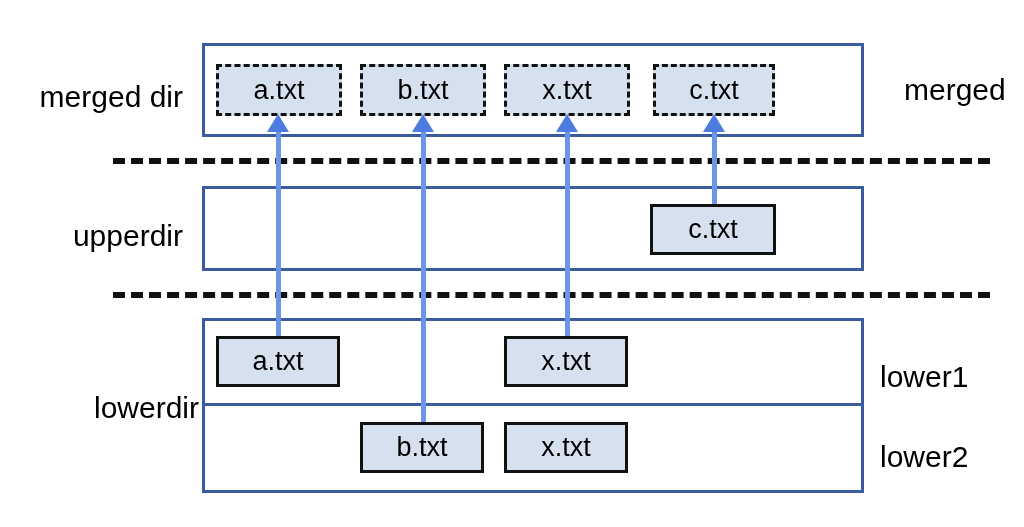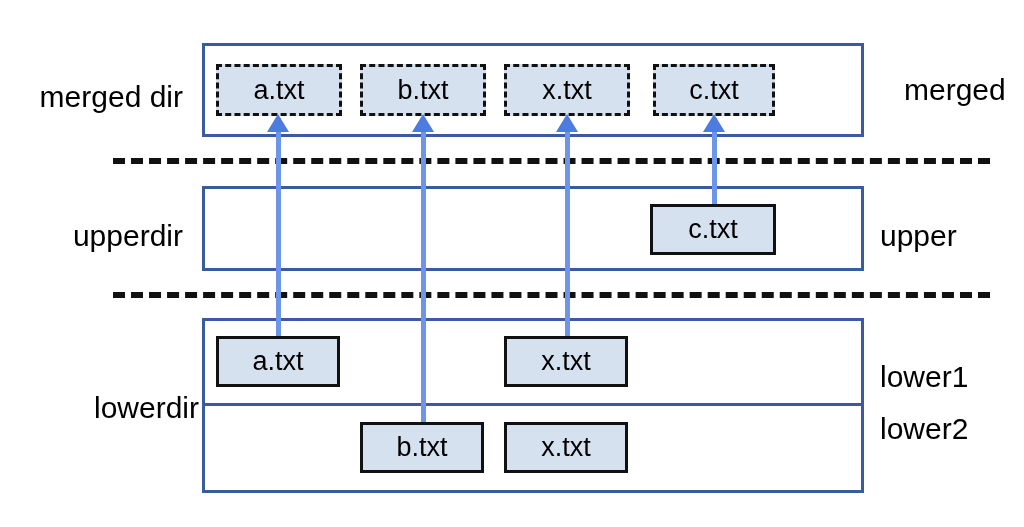--- a/index.html
+++ b/index.html
@@ -77,25 +77,24 @@
 <div id="stage">
 
   <div class="side-label left" style="left:0px;top:82px;width:183px;">merged dir</div>
 
   <div class="side-label left" style="left:0px;top:221px;width:183px;">upperdir</div>
 
   <div class="side-label left" style="left:16px;top:393px;width:183px;">lowerdir</div>
 
   <div class="side-label right" style="left:880px;top:75px;margin-left:24px;">merged</div>
 
-  <div class="side-label right" style="left:880px;top:221px;">upper</div>
 
   <div class="side-label right" style="left:880px;top:362px;">lower1</div>
 
-  <div class="side-label right" style="left:880px;top:414px;">lower2</div>
+  <div class="side-label right" style="left:880px;top:442px;">lower2</div>
 
   <div class="layer-box" style="left:202px;top:43px;width:662px;height:94px;"></div>
 
   <div class="file dashed" style="left:216px;top:64px;width:126px;height:52px;">a.txt</div>
 
   <div class="file dashed" style="left:360px;top:64px;width:126px;height:52px;">b.txt</div>
 
   <div class="file dashed" style="left:504px;top:64px;width:126px;height:52px;">x.txt</div>
 
   <div class="file dashed" style="left:653px;top:64px;width:122px;height:52px;">c.txt</div>

